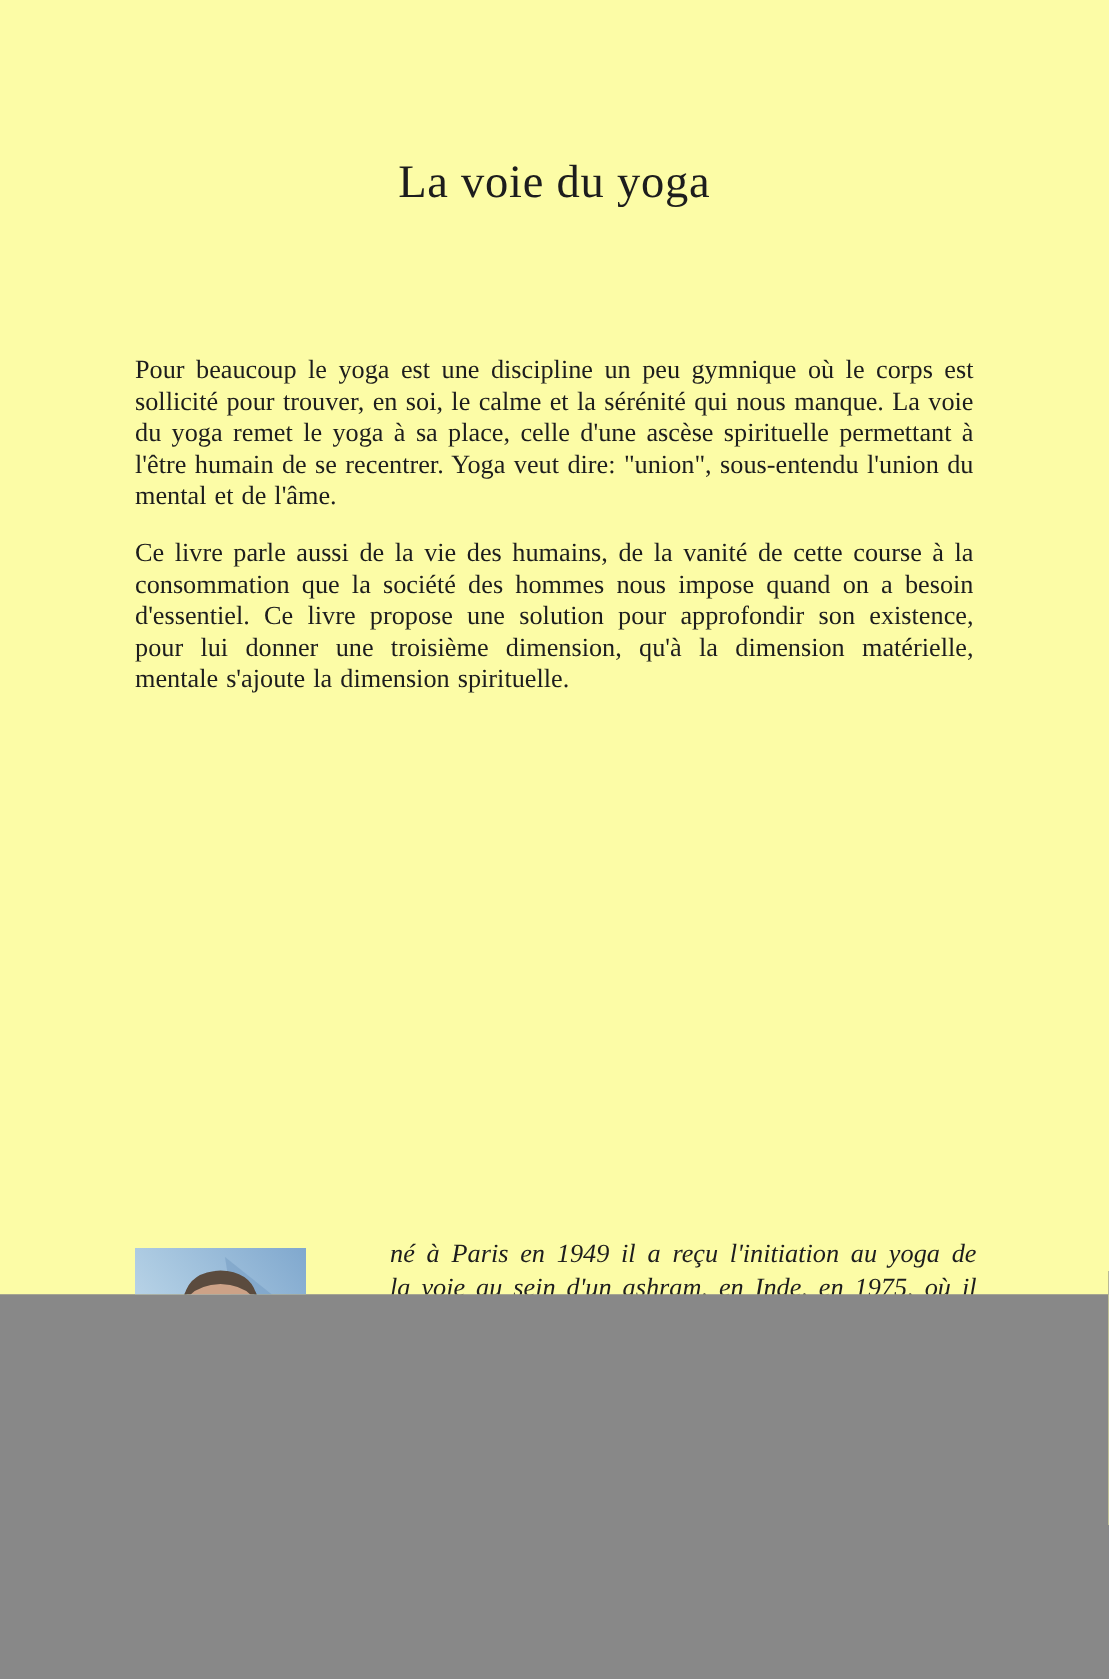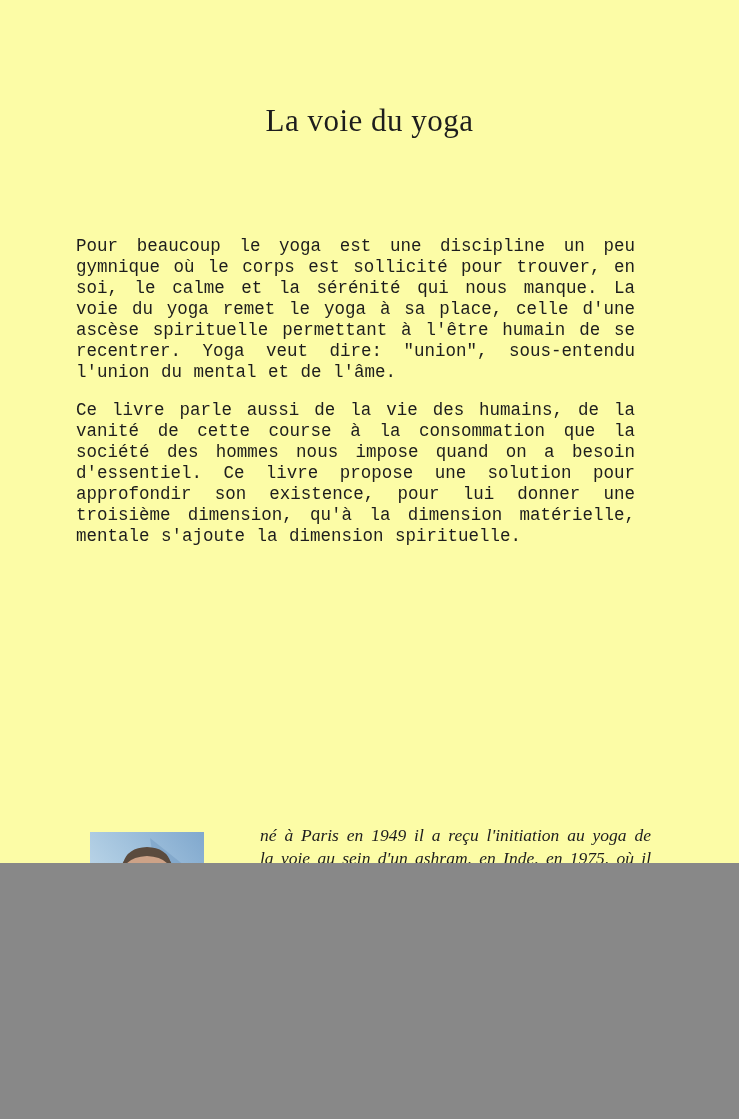--- a/index.html
+++ b/index.html
@@ -27,27 +27,26 @@
     text-align: center;
     font-family: "Liberation Serif", serif;
     font-weight: normal;
     font-size: 31px;
     letter-spacing: 0.5px;
     color: #1D1D1D;
   }
   .synopsis {
     position: absolute;
     top: 236px;
-    left: 76px;
+    left: 90px;
     width: 559px;
     font-size: 17.5px;
     line-height: 21px;
     text-align: justify;
     text-justify: inter-word;
-    font-family: Liberation Mono, monospace;
   }
   .synopsis p {
     margin: 0 0 17px 0;
     word-spacing: 1px;
   }
   .author-photo {
     position: absolute;
     top: 832px;
     left: 90px;
     width: 114px;

